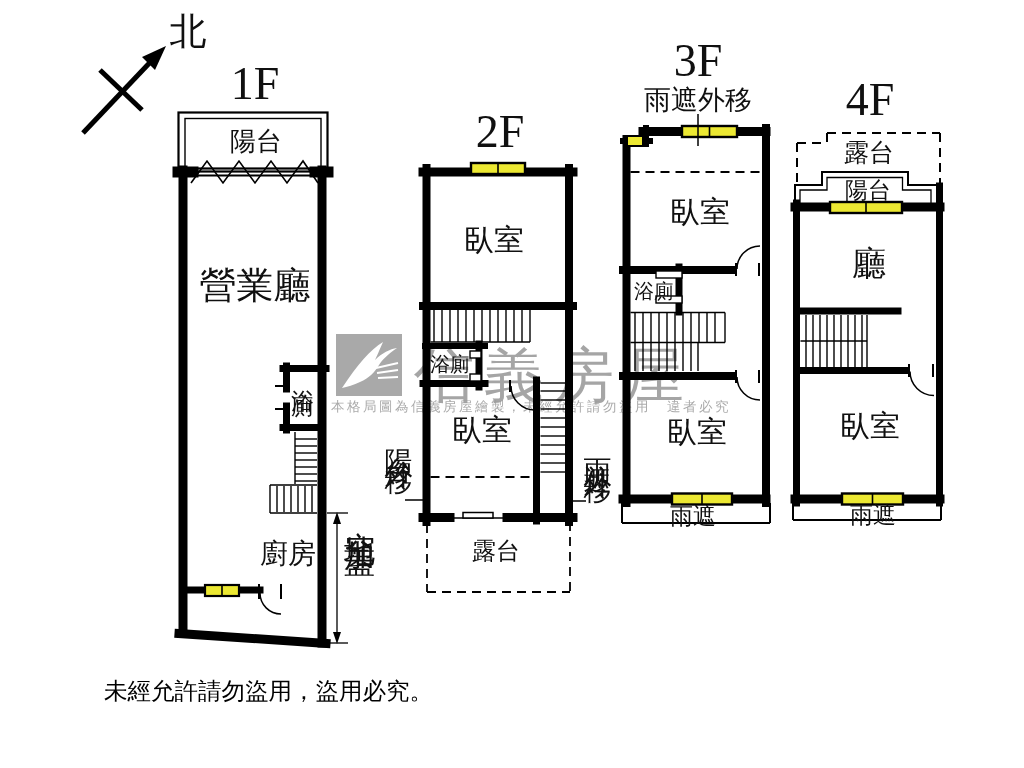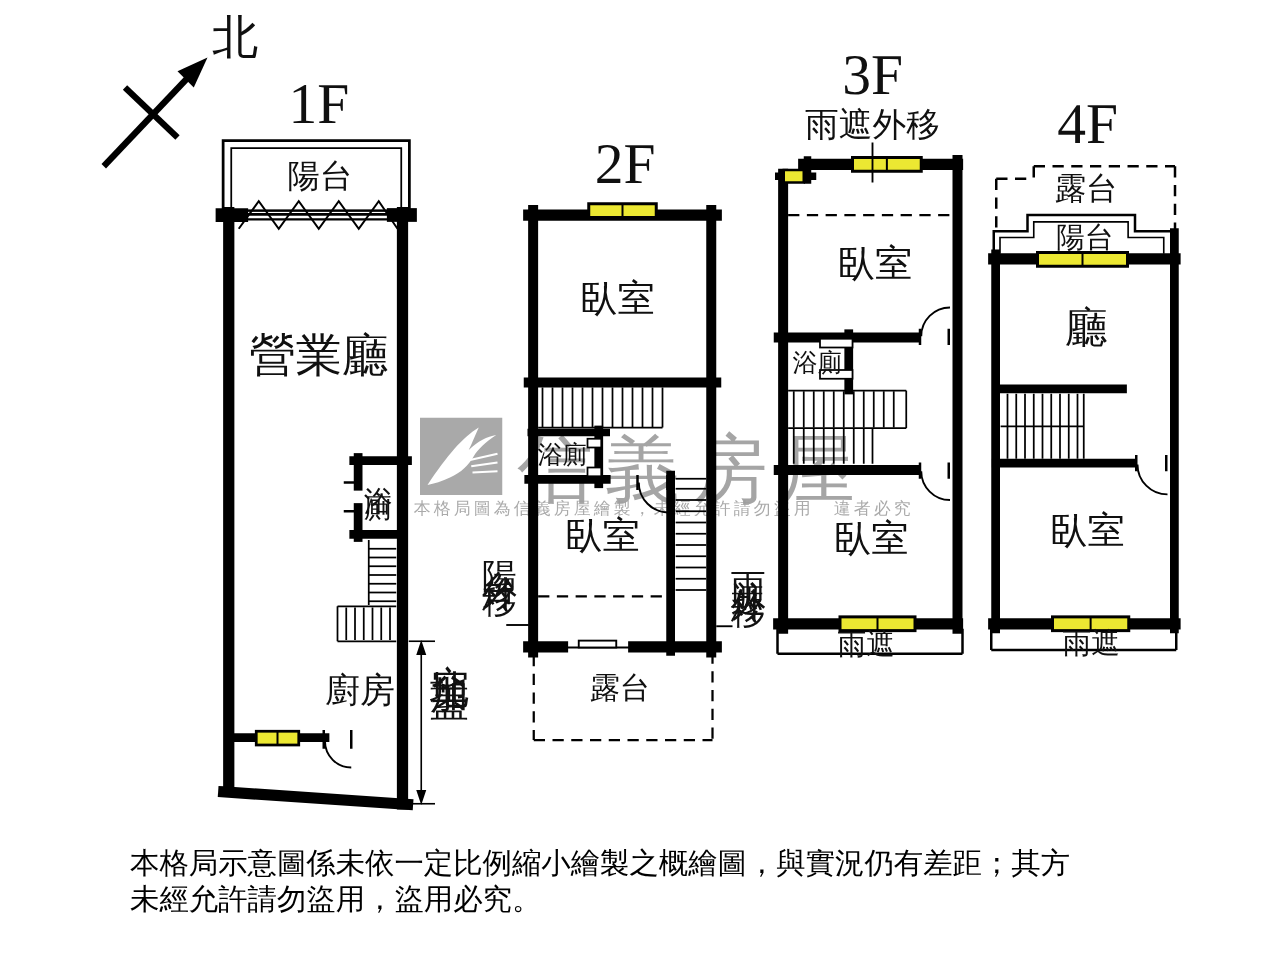--- a/index.html
+++ b/index.html
@@ -300,15 +300,14 @@
     <text x="873" y="515" font-size="23" text-anchor="middle" dominant-baseline="central">雨遮</text>
   </g>
 </svg>
 
 <div class="vtext" style="left:291px;top:371px;font-size:23px;letter-spacing:3px;">浴廁</div>
 <div class="vtext" style="left:344px;top:506px;font-size:31px;letter-spacing:5px;">空地加蓋</div>
 <div class="vtext" style="left:384px;top:427px;font-size:28px;letter-spacing:6px;">陽台外移</div>
 <div class="vtext" style="left:583px;top:436px;font-size:28px;letter-spacing:6px;">雨遮外移</div>
 
 <div class="disc" style="left:104px;top:677px;font-size:23.5px;line-height:29px;">
-  <div>本格局示意圖係未依一定比例縮小繪製之概繪圖，與實況仍有差距；其方</div>
   <div>未經允許請勿盜用，盜用必究。</div>
 </div>
 
 </body></html>

